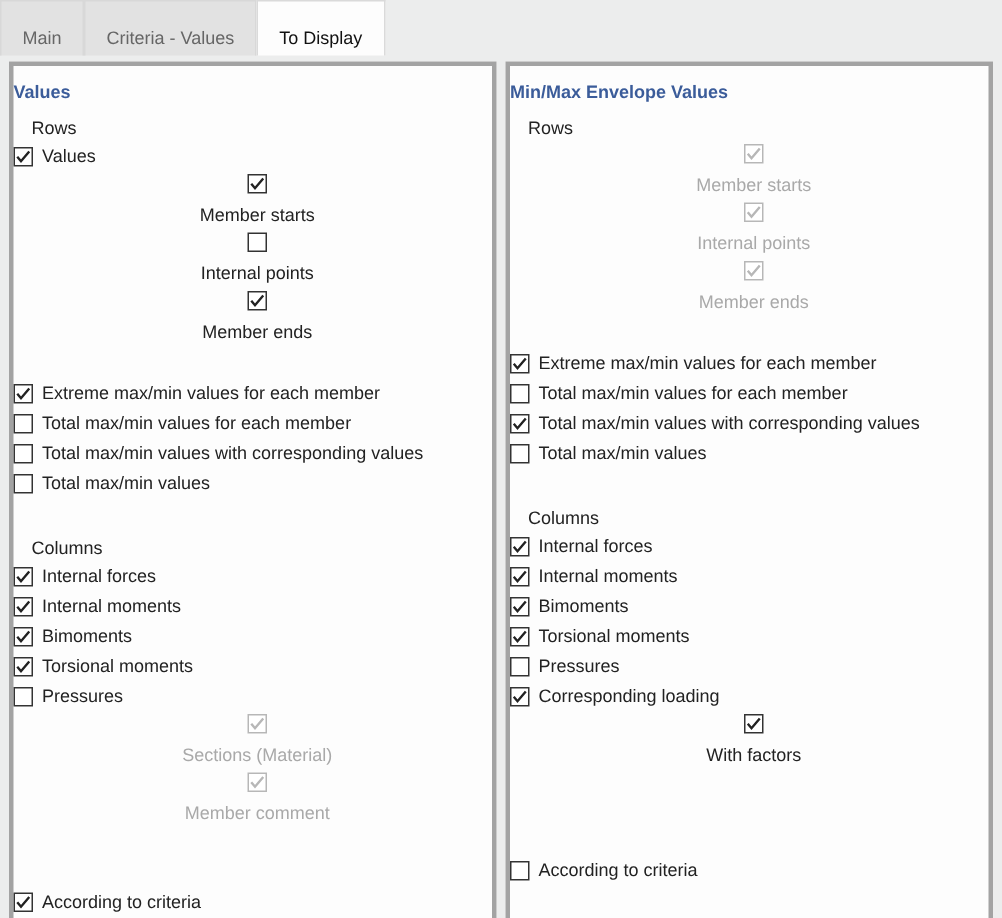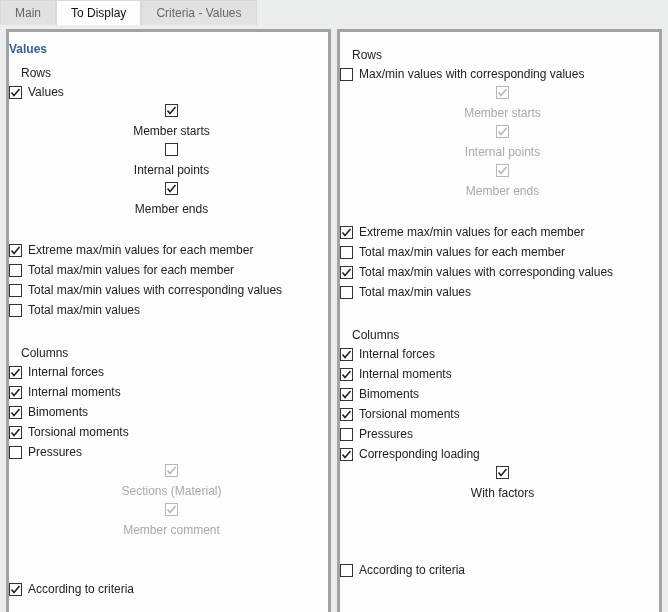--- a/index.html
+++ b/index.html
@@ -11,21 +11,21 @@
     color: #222;
     background: #eceded;
     width: 668px;
   }
   .tabs {
     display: flex;
     background: #eceded;
     padding: 0;
   }
   .tab {
-    padding: 5px 14px 5px 14px;
+    padding: 17px 14px 5px 14px;
     background: #e2e2e2;
     border: 1px solid #d8d8d8;
     border-bottom: none;
     color: #666;
     cursor: pointer;
     font-size: 12px;
     margin-right: 0;
   }
   .tab.active {
     background: #fdfdfd;
@@ -82,22 +82,22 @@
   .cb .chk { stroke: #222; }
   .cb.disabled .chk { stroke: #b7b7b7; }
   .lbl.disabled { color: #a9a9a9; }
   .gap-block { height: 18px; }
 </style>
 </head>
 <body>
 
 <div class="tabs">
   <div class="tab">Main</div>
+  <div class="tab">Criteria - Values</div>
   <div class="tab active">To Display</div>
-  <div class="tab">Criteria - Values</div>
 </div>
 
 <div class="content">
 
   <div class="panel">
     <div class="panel-title">Values</div>
     <div class="section-label">Rows</div>
 
     <div class="row">
       <span class="cb">
@@ -214,26 +214,23 @@
       <span class="cb">
           <svg width="11" height="11" viewBox="0 0 11 11">
             <polyline class="chk" points="1.5,5.5 4,8.5 9.5,2" fill="none" stroke-width="1.6"></polyline>
           </svg>
         </span>
       <span class="lbl">According to criteria</span>
     </div>
   </div>
 
   <div class="panel">
+    <div class="panel-title">Min/Max Envelope Values</div>
     <div class="section-label">Rows</div>
 
-    <div class="row">
-      <span class="cb"></span>
-      <span class="lbl">Max/min values with corresponding values</span>
-    </div>
     <div class="row indent-1">
       <span class="cb disabled">
           <svg width="11" height="11" viewBox="0 0 11 11">
             <polyline class="chk" points="1.5,5.5 4,8.5 9.5,2" fill="none" stroke-width="1.6"></polyline>
           </svg>
         </span>
       <span class="lbl disabled">Member starts</span>
     </div>
     <div class="row indent-1">
       <span class="cb disabled">

